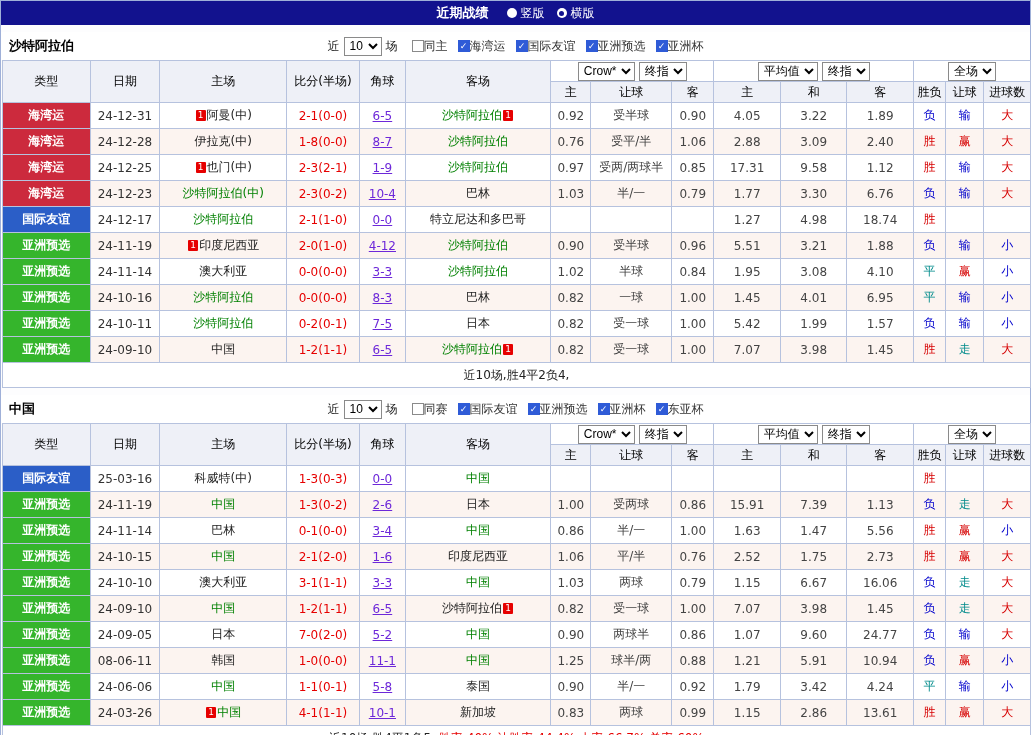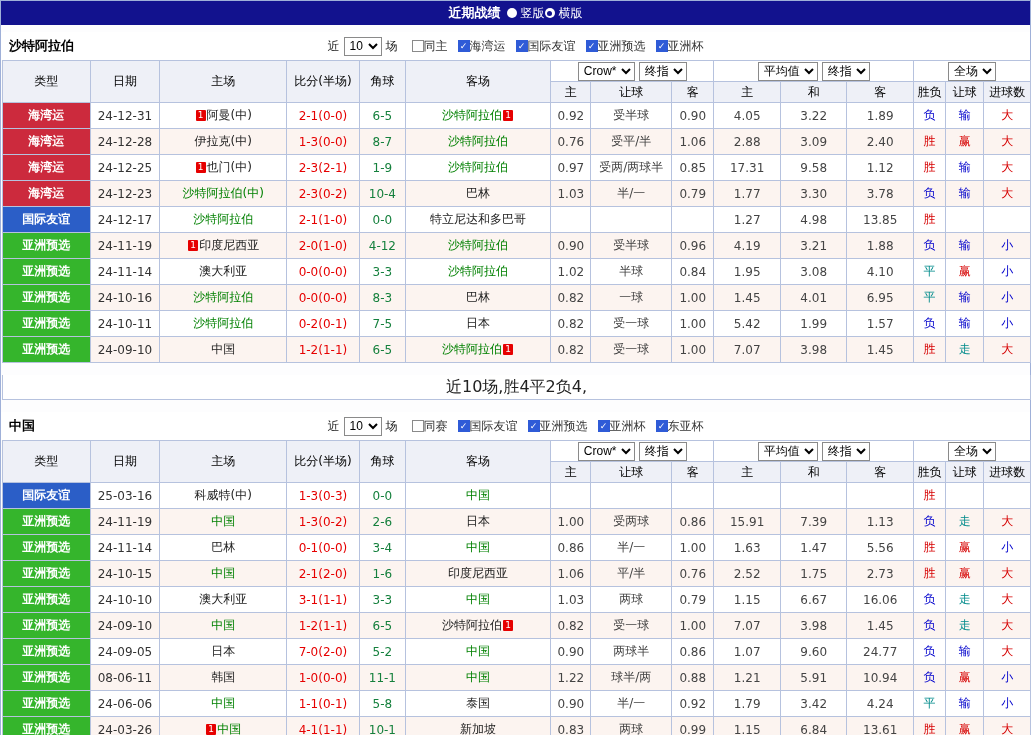--- a/index.html
+++ b/index.html
@@ -1,20 +1,20 @@
 <!DOCTYPE html>
 <html style="--topbar-bg: #12128e; --focal: #008000; --score: #e60000; --badge: #e60000; --checked: #2f5bd7;"><head>
 <meta charset="utf-8">
 <style>
   * { box-sizing: border-box; }
   body { margin:0; font-family:"DejaVu Sans","Liberation Sans",sans-serif; font-size:12px; color:#333; background:#fff; }
   .page { width:1031px; min-height:735px; border:1px solid #9fb0d8; background:#fdfdfe; }
 
   
-  .topbar { height:24px; background:var(--topbar-bg); color:#fff; display:flex; align-items:center; justify-content:center; }
+  .topbar { height:24px; background:var(--topbar-bg); color:#fff; display:flex; align-items:center; justify-content:center; gap:12px; }
   .topbar .title { font-weight:bold; font-size:13px; margin-right:6px; }
   .radio { display:inline-flex; align-items:center; gap:4px; cursor:pointer; font-size:12px; }
   .rdot { width:10px; height:10px; border-radius:50%; background:#fff; position:relative; display:inline-block; }
   .radio.selected .rdot::after { content:""; position:absolute; inset:2.5px; border-radius:50%; background:var(--topbar-bg); }
 
   
   .section { margin-top:7px; }
   .sec-head { position:relative; height:28px; display:flex; align-items:center; background:#fff; }
   .team-name { position:absolute; left:8px; font-weight:bold; font-size:13px; color:#000; }
   .filter { margin:0 auto; display:flex; align-items:center; gap:4px; }
@@ -31,29 +31,29 @@
   .grid th, .grid td { border:1px solid #b6c2de; text-align:center; padding:0 1px; white-space:nowrap; overflow:hidden; }
   .grid thead th { font-weight:normal; color:#000; background:#eef0f7; height:21px; font-size:12px; }
   .grid thead th.h-dd { background:#fff; }
   .grid thead th.h-dd .sel { margin:0 2px; }
   .grid tbody td { height:26px; font-size:12px; }
   .grid tbody tr:nth-child(even) { background:#fcf4f0; }
 
   .td-type { color:#fff; font-weight:bold; }
   .td-date { color:#333; }
   .td-score { color:var(--score); }
-  .td-corner { color:#15803d; }
+  .td-corner { color:#6d28d9;text-decoration:underline; }
   .td-odds { color:#444; }
   .td-res { font-weight:normal; }
   .tname { color:#222; }
   .tname.focal { color:var(--focal); }
   .b1 { display:inline-block; background:var(--badge); color:#fff; font-size:9px; line-height:11px; min-width:10px; padding:0 1px; margin:0 1px; vertical-align:1px; border-radius:1px; }
 
   
-  .summary { width:1029px; margin:12px 1px; height:25px; display:flex; align-items:center; justify-content:center; border:1px solid #b6c2de; border-top:none; background:#fff; font-size:16px; }
+  .summary { width:1029px; margin:0 1px; height:25px; display:flex; align-items:center; justify-content:center; border:1px solid #b6c2de; border-top:none; background:#fff; font-size:12px; }
   .sum-prefix { color:#222; }
   .sum-stats { color:var(--score); }
 </style>
 </head>
 <body>
 
 <div class="page">
   <div class="topbar">
     <span class="title">近期战绩</span>
     <label class="radio">
@@ -152,21 +152,21 @@
               <td class="td-odds">3.22</td>
               <td class="td-odds">1.89</td>
               <td class="td-res" style="color: rgb(0, 0, 204);">负</td>
               <td class="td-res" style="color: rgb(0, 0, 204);">输</td>
               <td class="td-res" style="color: rgb(214, 0, 0);">大</td>
             </tr>
             <tr>
               <td class="td-type" style="background: rgb(204, 42, 61);">海湾运</td>
               <td class="td-date">24-12-28</td>
               <td class="td-team"><span class="tname">伊拉克(中)</span></td>
-              <td class="td-score">1-3(0-0)</td>
+              <td class="td-score">1-8(0-0)</td>
               <td class="td-corner">8-7</td>
               <td class="td-team"><span class="tname focal">沙特阿拉伯</span></td>
               <td class="td-odds">0.76</td>
               <td class="td-odds">受平/半</td>
               <td class="td-odds">1.06</td>
               <td class="td-odds">2.88</td>
               <td class="td-odds">3.09</td>
               <td class="td-odds">2.40</td>
               <td class="td-res" style="color: rgb(214, 0, 0);">胜</td>
               <td class="td-res" style="color: rgb(214, 0, 0);">赢</td>
@@ -194,53 +194,53 @@
               <td class="td-date">24-12-23</td>
               <td class="td-team"><span class="tname focal">沙特阿拉伯(中)</span></td>
               <td class="td-score">2-3(0-2)</td>
               <td class="td-corner">10-4</td>
               <td class="td-team"><span class="tname">巴林</span></td>
               <td class="td-odds">1.03</td>
               <td class="td-odds">半/一</td>
               <td class="td-odds">0.79</td>
               <td class="td-odds">1.77</td>
               <td class="td-odds">3.30</td>
-              <td class="td-odds">3.78</td>
+              <td class="td-odds">6.76</td>
               <td class="td-res" style="color: rgb(0, 0, 204);">负</td>
               <td class="td-res" style="color: rgb(0, 0, 204);">输</td>
               <td class="td-res" style="color: rgb(214, 0, 0);">大</td>
             </tr>
             <tr>
               <td class="td-type" style="background: rgb(43, 94, 199);">国际友谊</td>
               <td class="td-date">24-12-17</td>
               <td class="td-team"><span class="tname focal">沙特阿拉伯</span></td>
               <td class="td-score">2-1(1-0)</td>
               <td class="td-corner">0-0</td>
               <td class="td-team"><span class="tname">特立尼达和多巴哥</span></td>
               <td class="td-odds"></td>
               <td class="td-odds"></td>
               <td class="td-odds"></td>
               <td class="td-odds">1.27</td>
               <td class="td-odds">4.98</td>
-              <td class="td-odds">13.85</td>
+              <td class="td-odds">18.74</td>
               <td class="td-res" style="color: rgb(214, 0, 0);">胜</td>
               <td class="td-res"></td>
               <td class="td-res"></td>
             </tr>
             <tr>
               <td class="td-type" style="background: rgb(53, 181, 44);">亚洲预选</td>
               <td class="td-date">24-11-19</td>
               <td class="td-team"><span class="b1">1</span><span class="tname">印度尼西亚</span></td>
               <td class="td-score">2-0(1-0)</td>
               <td class="td-corner">4-12</td>
               <td class="td-team"><span class="tname focal">沙特阿拉伯</span></td>
               <td class="td-odds">0.90</td>
               <td class="td-odds">受半球</td>
               <td class="td-odds">0.96</td>
-              <td class="td-odds">4.19</td>
+              <td class="td-odds">5.51</td>
               <td class="td-odds">3.21</td>
               <td class="td-odds">1.88</td>
               <td class="td-res" style="color: rgb(0, 0, 204);">负</td>
               <td class="td-res" style="color: rgb(0, 0, 204);">输</td>
               <td class="td-res" style="color: rgb(0, 0, 204);">小</td>
             </tr>
             <tr>
               <td class="td-type" style="background: rgb(53, 181, 44);">亚洲预选</td>
               <td class="td-date">24-11-14</td>
               <td class="td-team"><span class="tname">澳大利亚</span></td>
@@ -505,21 +505,21 @@
               <td class="td-res" style="color: rgb(0, 0, 204);">输</td>
               <td class="td-res" style="color: rgb(214, 0, 0);">大</td>
             </tr>
             <tr>
               <td class="td-type" style="background: rgb(53, 181, 44);">亚洲预选</td>
               <td class="td-date">08-06-11</td>
               <td class="td-team"><span class="tname">韩国</span></td>
               <td class="td-score">1-0(0-0)</td>
               <td class="td-corner">11-1</td>
               <td class="td-team"><span class="tname focal">中国</span></td>
-              <td class="td-odds">1.22</td>
+              <td class="td-odds">1.25</td>
               <td class="td-odds">球半/两</td>
               <td class="td-odds">0.88</td>
               <td class="td-odds">1.21</td>
               <td class="td-odds">5.91</td>
               <td class="td-odds">10.94</td>
               <td class="td-res" style="color: rgb(0, 0, 204);">负</td>
               <td class="td-res" style="color: rgb(214, 0, 0);">赢</td>
               <td class="td-res" style="color: rgb(0, 0, 204);">小</td>
             </tr>
             <tr>
@@ -543,21 +543,21 @@
               <td class="td-type" style="background: rgb(53, 181, 44);">亚洲预选</td>
               <td class="td-date">24-03-26</td>
               <td class="td-team"><span class="b1">1</span><span class="tname focal">中国</span></td>
               <td class="td-score">4-1(1-1)</td>
               <td class="td-corner">10-1</td>
               <td class="td-team"><span class="tname">新加坡</span></td>
               <td class="td-odds">0.83</td>
               <td class="td-odds">两球</td>
               <td class="td-odds">0.99</td>
               <td class="td-odds">1.15</td>
-              <td class="td-odds">6.84</td>
+              <td class="td-odds">2.86</td>
               <td class="td-odds">13.61</td>
               <td class="td-res" style="color: rgb(214, 0, 0);">胜</td>
               <td class="td-res" style="color: rgb(214, 0, 0);">赢</td>
               <td class="td-res" style="color: rgb(214, 0, 0);">大</td>
             </tr>
           </tbody>
         </table>
         <div class="summary">
           <span class="sum-prefix">近10场,胜4平1负5,</span>
           <span class="sum-stats">&nbsp;胜率:40% 让胜率:44.4% 大率:66.7% 单率:60%</span>

